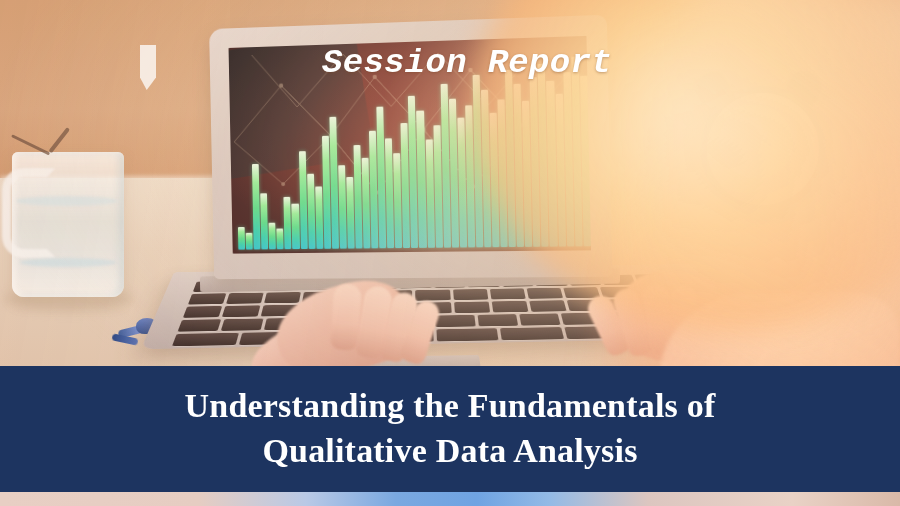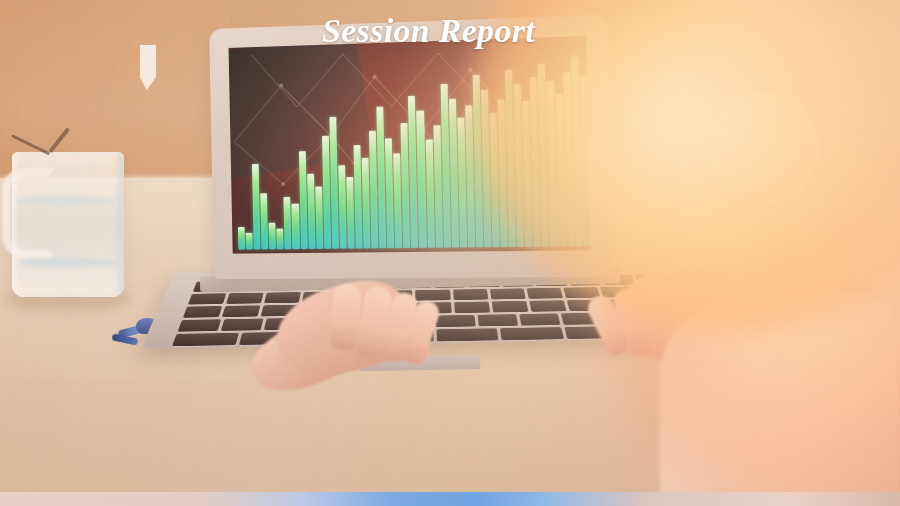--- a/index.html
+++ b/index.html
@@ -410,22 +410,22 @@
   .impri-flag {
     position: absolute;
     left: 140px; top: 45px;
     width: 16px; height: 45px;
     background: rgba(253,250,248,0.80);
     clip-path: polygon(0 0, 100% 0, 100% 72%, 42% 100%, 0 72%);
   }
 
   .session-report {
     position: absolute;
-    left: 322px; top: 12px;
-    font-family: Liberation Serif, serif;
+    left: 322px; top: 44px;
+    font-family: Liberation Mono, monospace;
     font-style: italic;
     font-weight: 700;
     font-size: 34px;
     color: #ffffff;
     letter-spacing: 0.3px;
     text-shadow: 0 1px 3px rgba(120,70,40,0.45);
     white-space: nowrap;
   }
 
   .insights {
@@ -676,16 +676,20 @@
     <div class="flare-main"></div>
     <div class="flare-streak"></div>
     <div class="haze"></div>
   </div>
 
   <div class="impri-flag"></div>
 
   <div class="session-report">Session Report</div>
 
 
+  <div class="title-band">
+    <div class="title-line">Understanding the Fundamentals of</div>
+    <div class="title-line">Qualitative Data Analysis</div>
+  </div>
 
   <div class="bottom-strip"></div>
 
 </div>
 
 </body></html>

